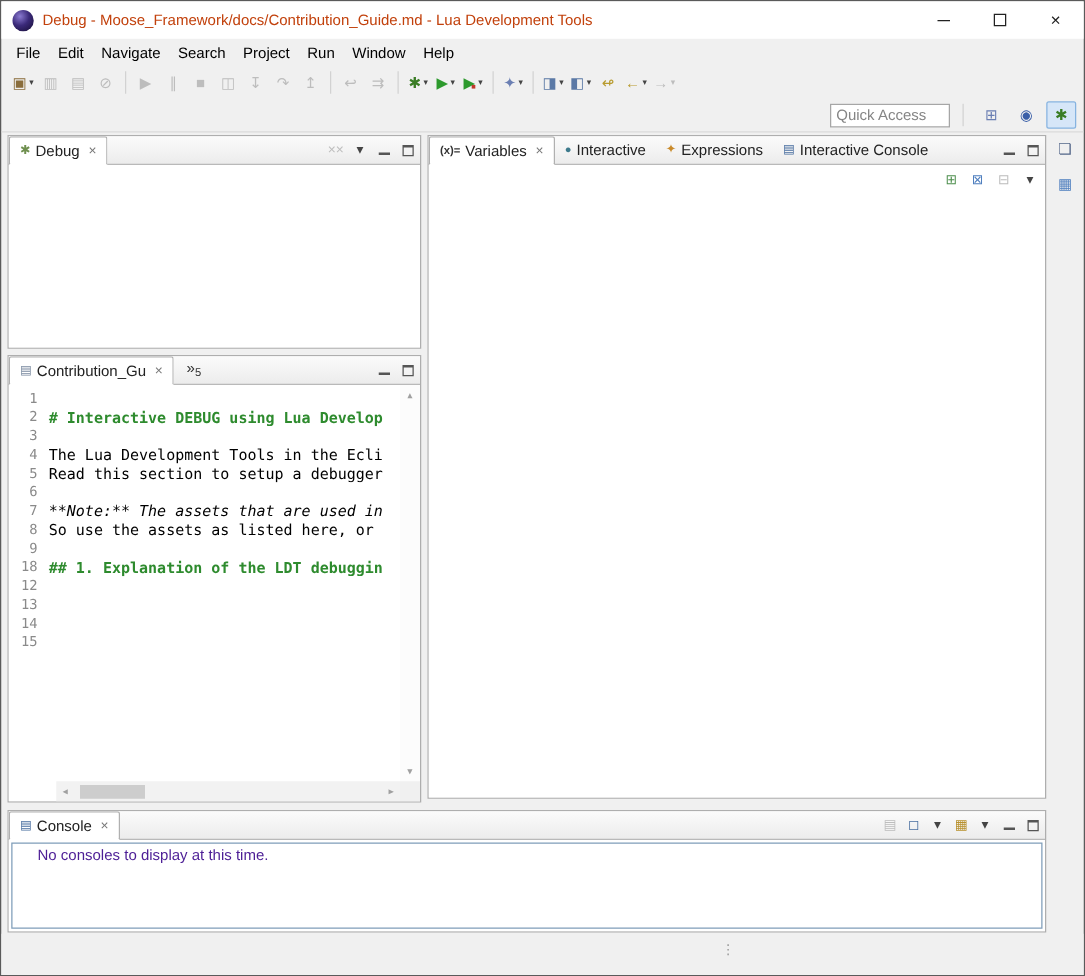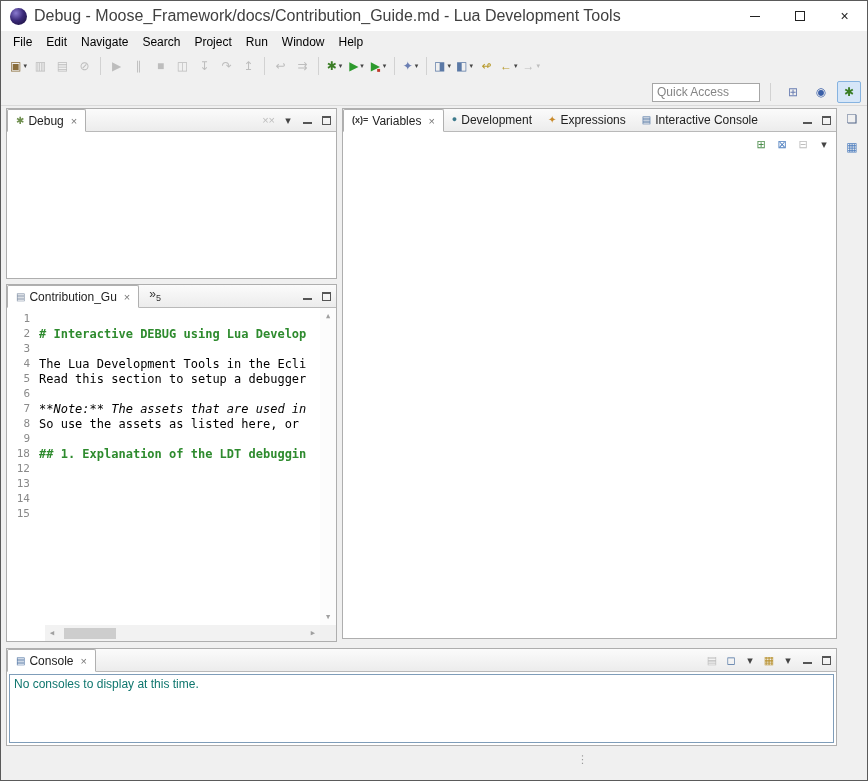--- a/index.html
+++ b/index.html
@@ -9,42 +9,42 @@
   }
   *{margin:0;padding:0;box-sizing:border-box}
   body{background:#888;font-family:"Liberation Sans",sans-serif}
   .window{position:relative;width:868px;height:781px;background:#f0f0f0;border:1px solid #5a5a5a;
           font-family:"Liberation Sans",sans-serif;font-size:12px;color:#111;overflow:hidden}
 
   
   .titlebar{position:absolute;left:0;top:0;right:0;height:30px;background:#fff;display:flex;align-items:center}
   .app-icon{width:17px;height:17px;margin:0 7px 0 9px;border-radius:50%;flex:none;
             background:radial-gradient(circle at 35% 30%, #8a7ad0 0%, #3b2a7a 45%, #140b30 100%)}
-  .title{font-size:16px;color:#404040;white-space:nowrap}
+  .title{font-size:12px;color:#c2410c;white-space:nowrap}
   .win-controls{margin-left:auto;display:flex;height:100%}
   .wbtn{width:45px;height:100%;display:flex;align-items:center;justify-content:center;font-size:14px;color:#222}
   .g-min{width:10px;border-top:1px solid #222;display:inline-block}
   .g-max{width:10px;height:10px;border:1px solid #222;display:inline-block}
 
   
   .menubar{position:absolute;left:0;top:30px;right:0;height:22px;display:flex;align-items:center;padding-left:5px}
   .menu-item{padding:9px 7px;color:#000}
 
   
   .toolbar{position:absolute;left:0;top:52px;right:0;height:26px;display:flex;align-items:center;padding-left:7px;gap:1px}
   .tbtn{height:22px;min-width:21px;display:flex;align-items:center;justify-content:center;padding:0 2px}
   .tbtn .g{font-size:12px;line-height:1}
   .badge{font-size:6px;margin-left:-3px;margin-top:8px}
   .dd{font-size:7px;color:#444;margin-left:2px}
   .grayed{color:#bdbdbd !important}
   .tsep{width:1px;height:18px;background:#d2d2d2;margin:0 4px;flex:none}
 
   .toolbar2{position:absolute;left:0;top:78px;right:0;height:27px;display:flex;align-items:center;
             justify-content:flex-end;padding-right:6px;gap:6px;border-bottom:1px solid #dadada}
-  .qa{width:108px;height:19px;border:1px solid #a6a6a6;background:#fff;color:#858585;display:flex;
+  .qa{width:96px;height:19px;border:1px solid #a6a6a6;background:#fff;color:#858585;display:flex;
       align-items:center;padding:0 4px;font-size:12px}
   .persp{display:flex;align-items:center;gap:4px}
   .pbtn{width:24px;height:22px;display:flex;align-items:center;justify-content:center;font-size:12px}
   .pbtn.active{background:#d6e6f8;border:1px solid #86b3e0;border-radius:2px}
 
   
   .panel{position:absolute;background:#efefef;border:1px solid #aeaeae}
   .tabbar{height:23px;position:relative;display:flex;align-items:flex-end;
           background:linear-gradient(#fbfbfb,#ececec);border-bottom:1px solid #b9b9b9}
   .tab{display:flex;align-items:center;gap:4px;height:23px;padding:0 8px;white-space:nowrap;color:#222}
@@ -81,21 +81,21 @@
        flex-direction:column;justify-content:space-between;align-items:center}
   .vsb .arr,.hsb .arr{font-size:7px;color:#a0a0a0}
   .vsb .arr{padding:4px 0}
   .hsb{position:absolute;left:38px;right:16px;bottom:0;height:16px;background:#f2f2f2;display:flex;align-items:center}
   .hsb .arr{padding:0 5px}
   .hsb .thumb{width:52px;height:11px;background:#cdcdcd;margin-left:5px}
   .sbcorner{position:absolute;right:0;bottom:0;width:16px;height:16px;background:#f0f0f0}
 
   
   .console-inner{position:absolute;left:2px;right:2px;top:2px;bottom:2px;border:1px solid var(--console-border);
-                 background:#fff;padding:2px 4px;font-size:12px;color:#0f766e}
+                 background:#fff;padding:2px 20px;font-size:12px;color:#4c1d95}
 
   
   .right-strip{position:absolute;right:1px;top:108px;width:28px;display:flex;flex-direction:column;align-items:center;gap:8px}
   .strip-btn{width:22px;height:20px;display:flex;align-items:center;justify-content:center;font-size:12px;color:#55688a}
   .statusbar{position:absolute;left:0;right:0;bottom:0;height:33px;background:#f0f0f0}
   .grip{position:absolute;left:576px;top:6px;color:#9a9a9a;font-size:11px;letter-spacing:-1px}
 </style>
 </head>
 <body>
 
@@ -243,21 +243,21 @@
 
   <div class="panel right-panel">
     <div class="tabbar">
       <div class="tab selected">
         <span class="ticon varsig">(x)=</span>
         <span>Variables</span>
         <span class="tclose">×</span>
       </div>
       <div class="tab">
         <span class="ticon" style="color:#3d7a8c;font-size:9px">●</span>
-        <span>Development</span>
+        <span>Interactive</span>
       </div>
       <div class="tab">
         <span class="ticon" style="color:#c98a2a">✦</span>
         <span>Expressions</span>
       </div>
       <div class="tab">
         <span class="ticon" style="color:#4a6fa0">▤</span>
         <span>Interactive Console</span>
       </div>
       <div class="view-tools">

